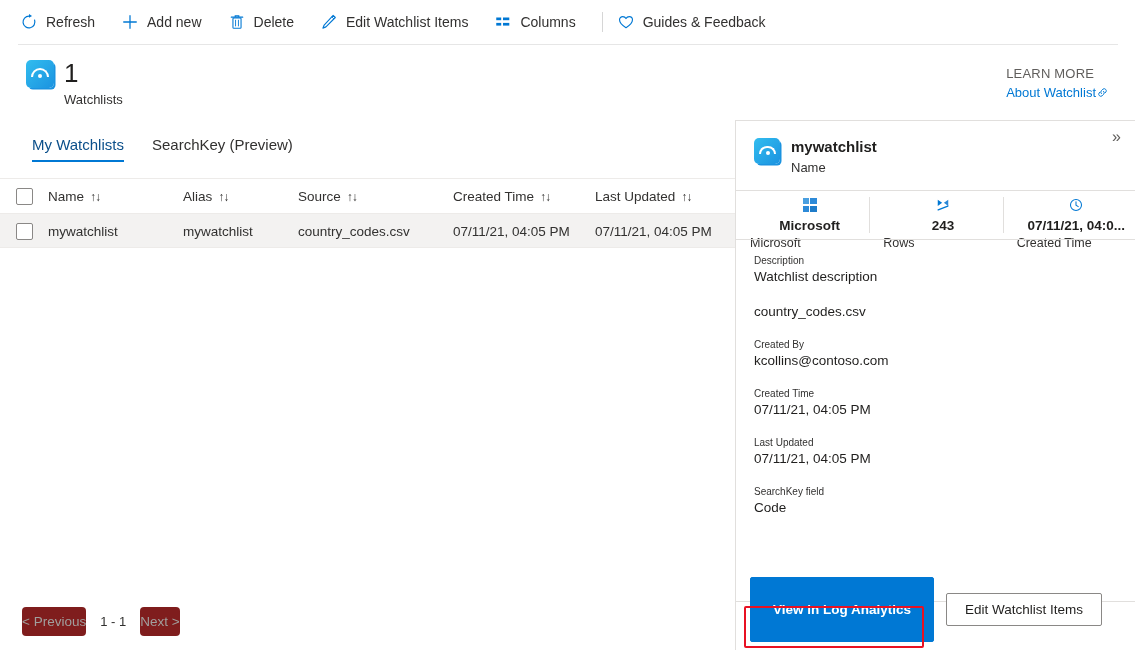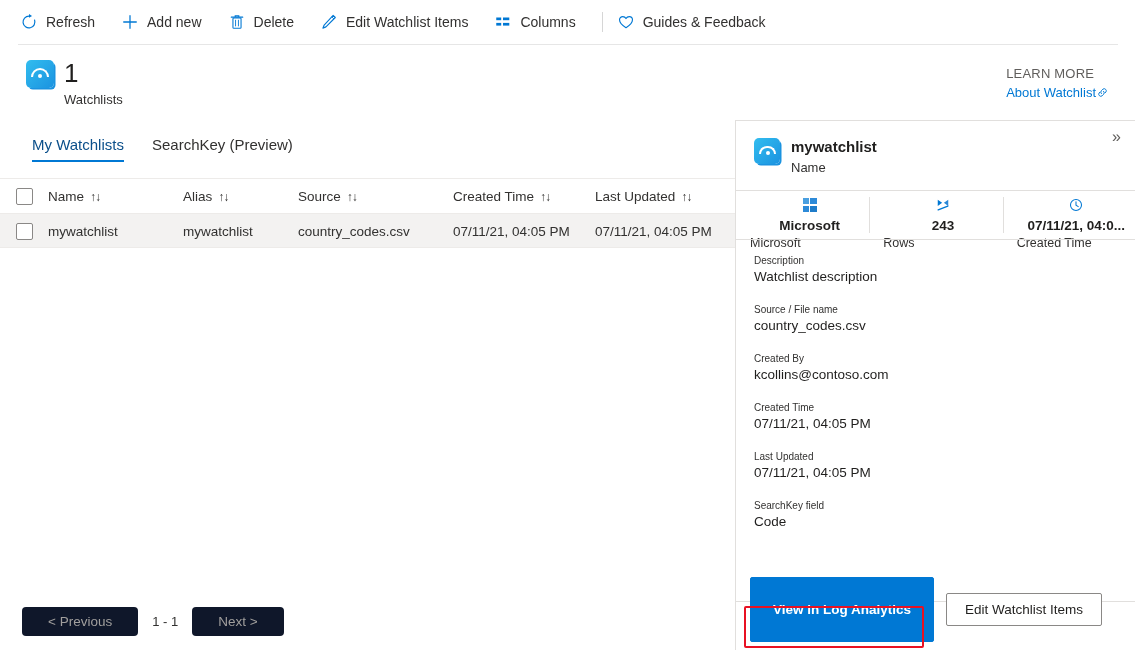--- a/index.html
+++ b/index.html
@@ -82,22 +82,22 @@
   .sortic { font-size:12px; color:#323130; margin-left:6px; letter-spacing:-1px; }
   .th-lbl { cursor:pointer; }
   .dots { color:#323130; font-size:15px; letter-spacing:1.5px; cursor:pointer; }
   .row-rule { position:absolute; left:0; top:178px; width:735px; height:1px; background:#edebe9; }
   .row-rule2 { position:absolute; left:0; top:213px; width:735px; height:1px; background:#edebe9; }
   .row-rule3 { position:absolute; left:0; top:247px; width:735px; height:1px; background:#edebe9; }
 
   
   .pager { position:absolute; left:22px; top:607px; display:flex; align-items:center; gap:10px; }
   .pg-btn {
-    background:#0f172a; color:#a19f9d; font-size:13.5px;
-    padding:7px 26px; border:none; border-radius:4px; cursor:default;
+    background:#7f1d1d; color:#a19f9d; font-size:13.5px;
+    padding:7px 0; border:none; border-radius:4px; cursor:default;
   }
   .pg-info { font-size:13px; color:#323130; padding:0 4px; }
 
   
   .panel {
     position:absolute; left:735px; top:120px; width:400px; height:530px;
     background:#fff; border-left:1px solid #e1dfdd;
   }
   .panel-top-rule { position:absolute; left:0; top:0; width:400px; height:1px; background:#e1dfdd; }
   .chev { position:absolute; right:8px; top:6px; font-size:16px; color:#605e5c; cursor:pointer; padding:2px 6px; }
@@ -339,21 +339,20 @@
       </div>
     </div>
     <div class="stats-rule"></div>
 
     <div class="fields">
       <div class="field">
         <div class="f-lbl">Description</div>
         <div class="f-val">Watchlist description</div>
       </div>
       <div class="field">
-        <div class="f-lbl">Source / File name</div>
         <div class="f-val">country_codes.csv</div>
       </div>
       <div class="field">
         <div class="f-lbl">Created By</div>
         <div class="f-val">kcollins@contoso.com</div>
       </div>
       <div class="field">
         <div class="f-lbl">Created Time</div>
         <div class="f-val">07/11/21, 04:05 PM</div>
       </div>

